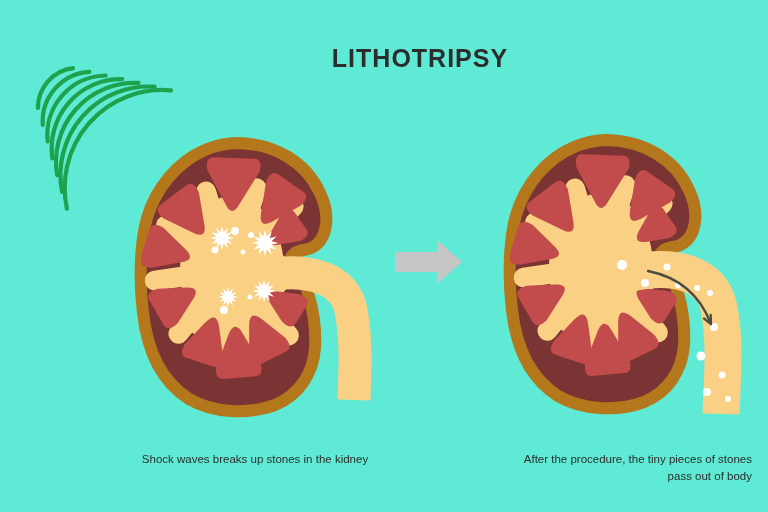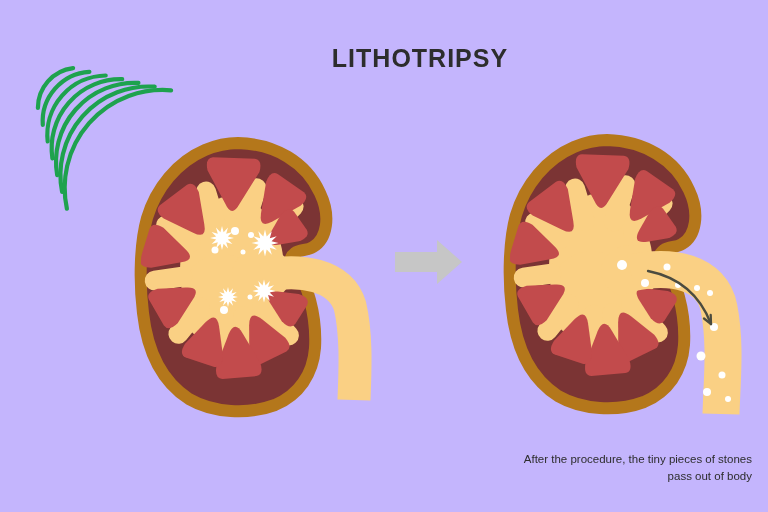--- a/index.html
+++ b/index.html
@@ -1,16 +1,16 @@
 <!DOCTYPE html>
 <html style="--wave-green: #1EA24E; --capsule-gold: #B4771B; --cortex-maroon: #7B3434; --pyramid-red: #C24B4C; --pelvis-yellow: #FAD084; --arrow-gray: #C6C6C6; --flow-dark: #4B4B3F; --stone-white: #FFFFFF; --text-dark: #2D2D2D;"><head>
 <meta charset="utf-8">
 <style>
   html,body{margin:0;padding:0;background:#fff;}
-  .stage{position:relative;width:768px;height:512px;background:#c4b5fd;overflow:hidden;
+  .stage{position:relative;width:768px;height:512px;background:#5eead4;overflow:hidden;
          font-family:"Liberation Sans",sans-serif;}
   .title{position:absolute;left:320px;top:44px;width:200px;text-align:center;
          font-size:25px;font-weight:bold;letter-spacing:1px;color:var(--text-dark,#1d1d1d);}
   .caption{position:absolute;font-size:11.5px;line-height:1.5;color:var(--text-dark,#2d2d2d);}
   .caption.before{left:110px;top:451px;width:290px;text-align:center;}
   .caption.after{left:502px;top:451px;width:250px;text-align:right;}
   svg.art{position:absolute;left:0;top:0;}
   .wave{fill:none;stroke:var(--wave-green,#1EA24E);stroke-width:4.2;stroke-linecap:round;}
   .bean{fill:var(--cortex-maroon,#7B3434);stroke:var(--capsule-gold,#B4771B);
         stroke-width:12;stroke-linejoin:round;stroke-linecap:round;}
@@ -166,14 +166,15 @@
         </g>
       <g>
         <path class="flow" d="M 648 271 C 678 277 700 295 711 324"></path>
         <path class="flow" d="M 711 324 L 710.7 315"></path>
         <path class="flow" d="M 711 324 L 704 318.5"></path>
       </g>
     </g>
   </svg>
 
   <div class="title">LITHOTRIPSY</div>
+  <div class="caption before">Shock waves breaks up stones in the kidney</div>
   <div class="caption after">After the procedure, the tiny pieces of stones pass out of body</div>
 </div>
 
 </body></html>

